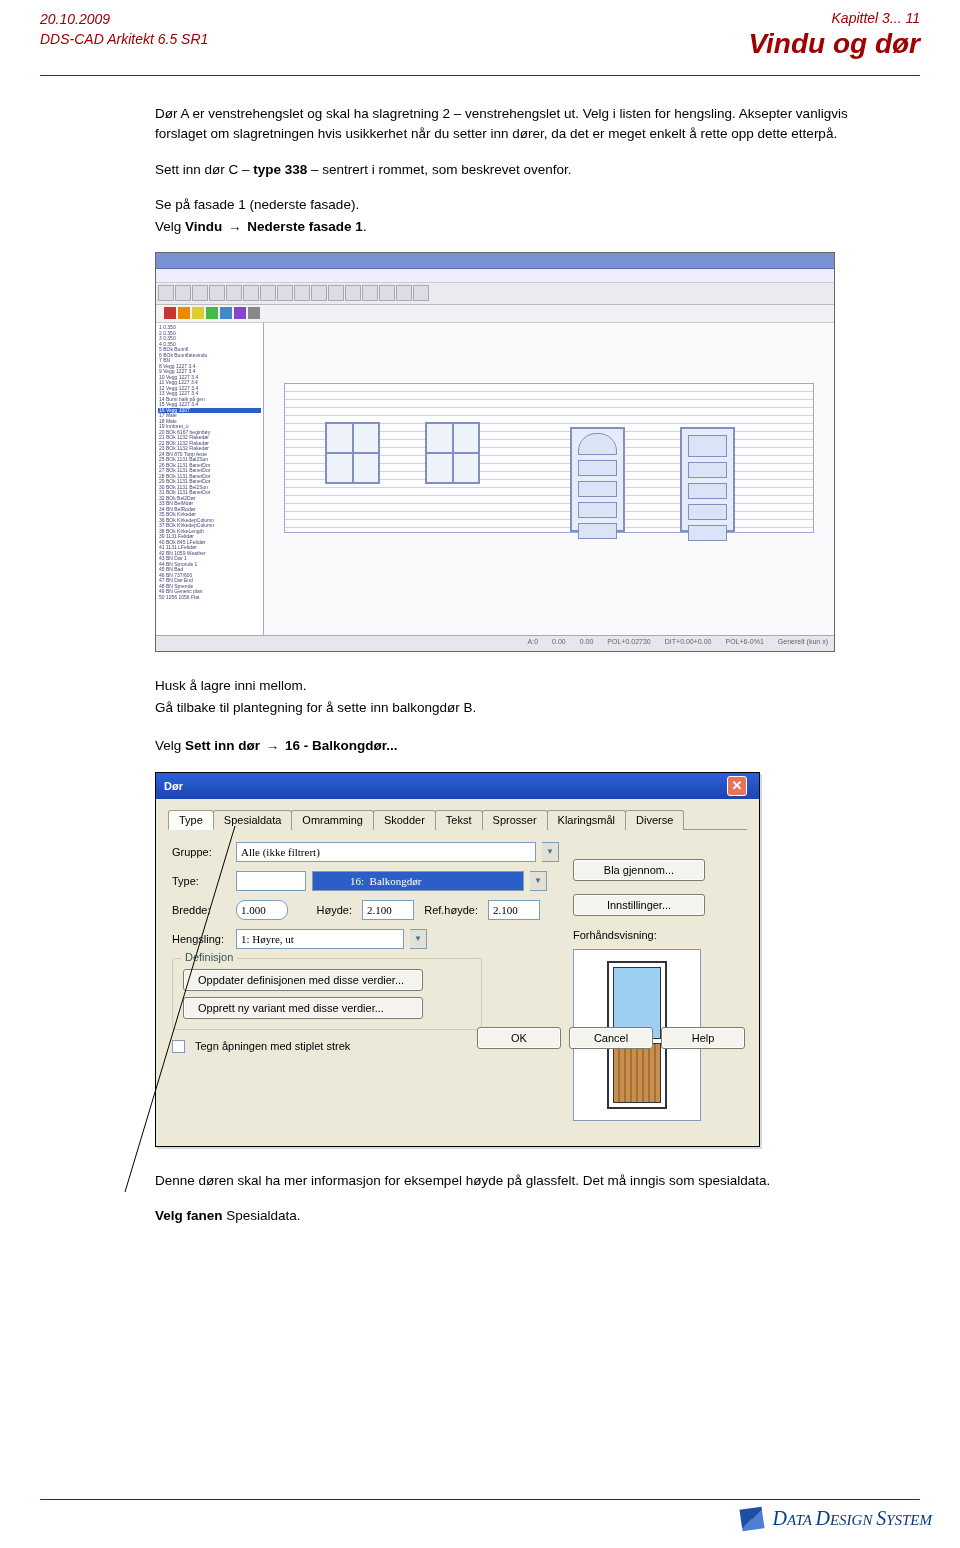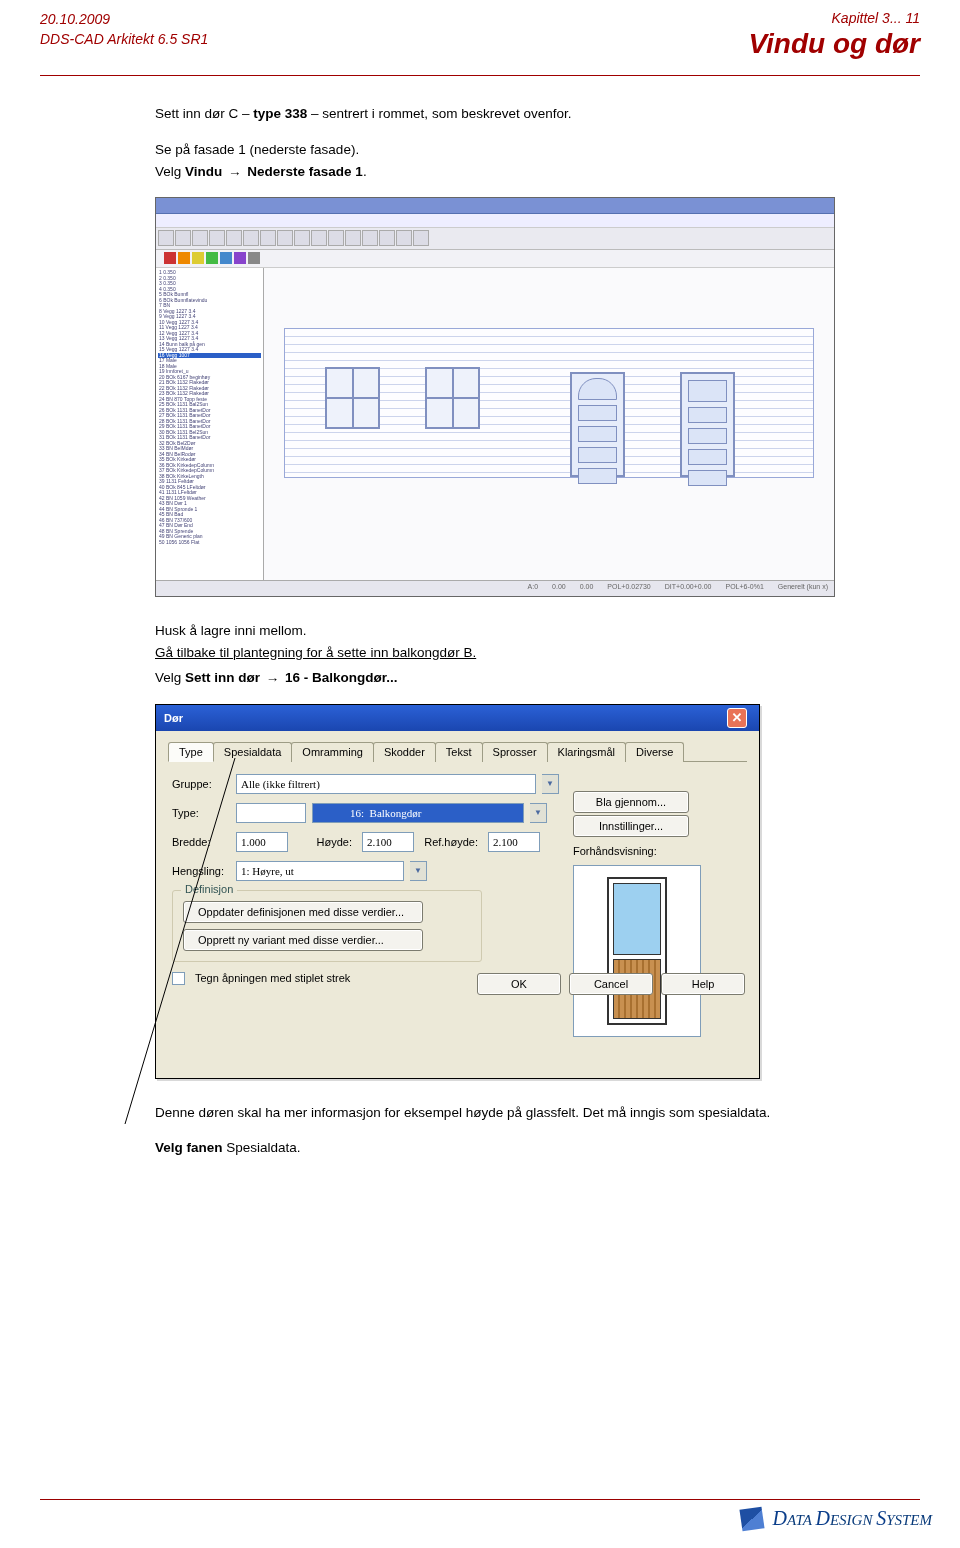--- a/index.html
+++ b/index.html
@@ -115,21 +115,21 @@
   }
   .btn {
     border: 1px solid #7b7b6f; background: #f4f3ee;
     border-radius: 3px; padding: 2px 10px; height: 22px;
     font-size: 11px; min-width: 100px; text-align: center;
     box-shadow: inset 0 0 0 1px #fff;
     cursor:pointer;
   }
   .btn-wide{min-width:240px; text-align:left; padding-left:14px;}
   .right-col { position: absolute; right: 18px; top: 60px; width: 168px; }
-  .right-col .btn { width: 116px; display:block; margin-bottom:2px;}
+  .right-col .btn { width: 132px; display:block; margin-bottom:13px;}
   .preview-box {
     width: 128px; height: 172px; background: #fff;
     border: 1px solid #7f9db9; margin-top: 8px;
     display: flex; align-items: center; justify-content: center;
   }
   .preview-door {
     width: 60px; height: 148px; border: 2px solid #333; background: #fff;
     display: flex; flex-direction: column;
   }
   .preview-glass { flex: 1.2; background: #9dd0f0; margin: 4px; border: 1px solid #333; }
@@ -142,21 +142,21 @@
     padding: 10px 10px 10px 10px; margin-top: 4px; width: 310px;
     position: relative; margin-left:4px;
   }
   .fieldset-legend {
     position: absolute; top: -8px; left: 8px; background: #ece9d8;
     padding: 0 4px; font-size: 11px; color:#355;
   }
   .checkbox-row { display: flex; align-items: center; gap: 10px; margin-top: 10px; margin-left:4px;}
   .chk { width: 13px; height: 13px; border: 1px solid #7f9db9; background: #fff; }
   .dlg-footer {
-    position: absolute; bottom: 0; right: 14px;
+    position: absolute; bottom: 14px; right: 14px;
     display: flex; gap: 8px;
   }
   .dlg-footer .btn { min-width: 84px; }
 
   .footer-logo {
     position: absolute; right: 28px; bottom: 18px;
     font-family: "Times New Roman", serif; font-style: italic;
     font-size: 20px; color: #083a7a; font-weight: normal;
     display:flex; align-items:center; gap:10px;
   }
@@ -182,20 +182,21 @@
       <div>DDS-CAD Arkitekt  6.5  SR1</div>
     </div>
     <div class="header-right">
       <div>Kapittel 3...  11</div>
       <div class="header-right-title">Vindu og dør</div>
     </div>
   </div>
 
   <div class="content">
 
+    <p class="para">Dør A er venstrehengslet og skal ha slagretning 2 – venstrehengslet ut. Velg i listen for hengsling. Aksepter vanligvis forslaget om slagretningen hvis usikkerhet når du setter inn dører, da det er meget enkelt å rette opp dette etterpå.</p>
 
     <p class="para">
       <span>Sett inn dør C – </span><b>type 338</b><span> – sentrert i rommet, som beskrevet ovenfor.</span>
     </p>
 
     <p class="para" style="margin-bottom:2px;">Se på fasade 1 (nederste fasade).</p>
     <p class="para">
       <span>Velg </span><b>Vindu</b><span class="arrow"> → </span><b>Nederste fasade 1</b>.
     </p>
 
@@ -308,21 +309,21 @@
           <span>0.00</span>
           <span>0.00</span>
           <span>POL+0.02730</span>
           <span>DIT+0.00+0.00</span>
           <span>POL+6-0%1</span>
           <span>Generelt (kun x)</span>
       </div>
     </div>
 
     <p class="para" style="margin-bottom:2px;">Husk å lagre inni mellom.</p>
-    <p class="para" style="margin-bottom:6px;text-decoration:underline;">Gå tilbake til plantegning for å sette inn balkongdør B.</p>
+    <p class="para" style="margin-bottom:19px;">Gå tilbake til plantegning for å sette inn balkongdør B.</p>
     <p class="para">
       <span>Velg </span><b>Sett inn dør</b><span class="arrow"> → </span><b>16 - Balkongdør...</b>
     </p>
 
     <div style="position:relative; margin-bottom:24px;">
 
       <div class="screenshot2">
         <div class="dlg-titlebar">
           <span>Dør</span>
           <div class="dlg-close">✕</div>
@@ -347,21 +348,21 @@
 
           <div class="form-row">
             <span class="form-label">Type:</span>
             <input class="inp" style="width: 70px;">
             <input class="inp sel-type" style="width: 212px; padding-left: 37px;" value="16:  Balkongdør">
             <div class="select-arrow">▼</div>
           </div>
 
           <div class="form-row">
             <span class="form-label">Bredde:</span>
-            <input class="inp" style="width: 52px;" value="1.000">
+            <input class="inp" style="width: 52px; border-radius: 9px;" value="1.000">
             <span class="form-label2">Høyde:</span>
             <input class="inp" style="width: 52px;" value="2.100">
             <span class="form-label2">Ref.høyde:</span>
             <input class="inp" style="width: 52px;" value="2.100">
           </div>
 
           <div class="form-row">
             <span class="form-label">Hengsling:</span>
             <input class="inp" style="width: 168px;" value="1: Høyre, ut">
             <div class="select-arrow">▼</div>

